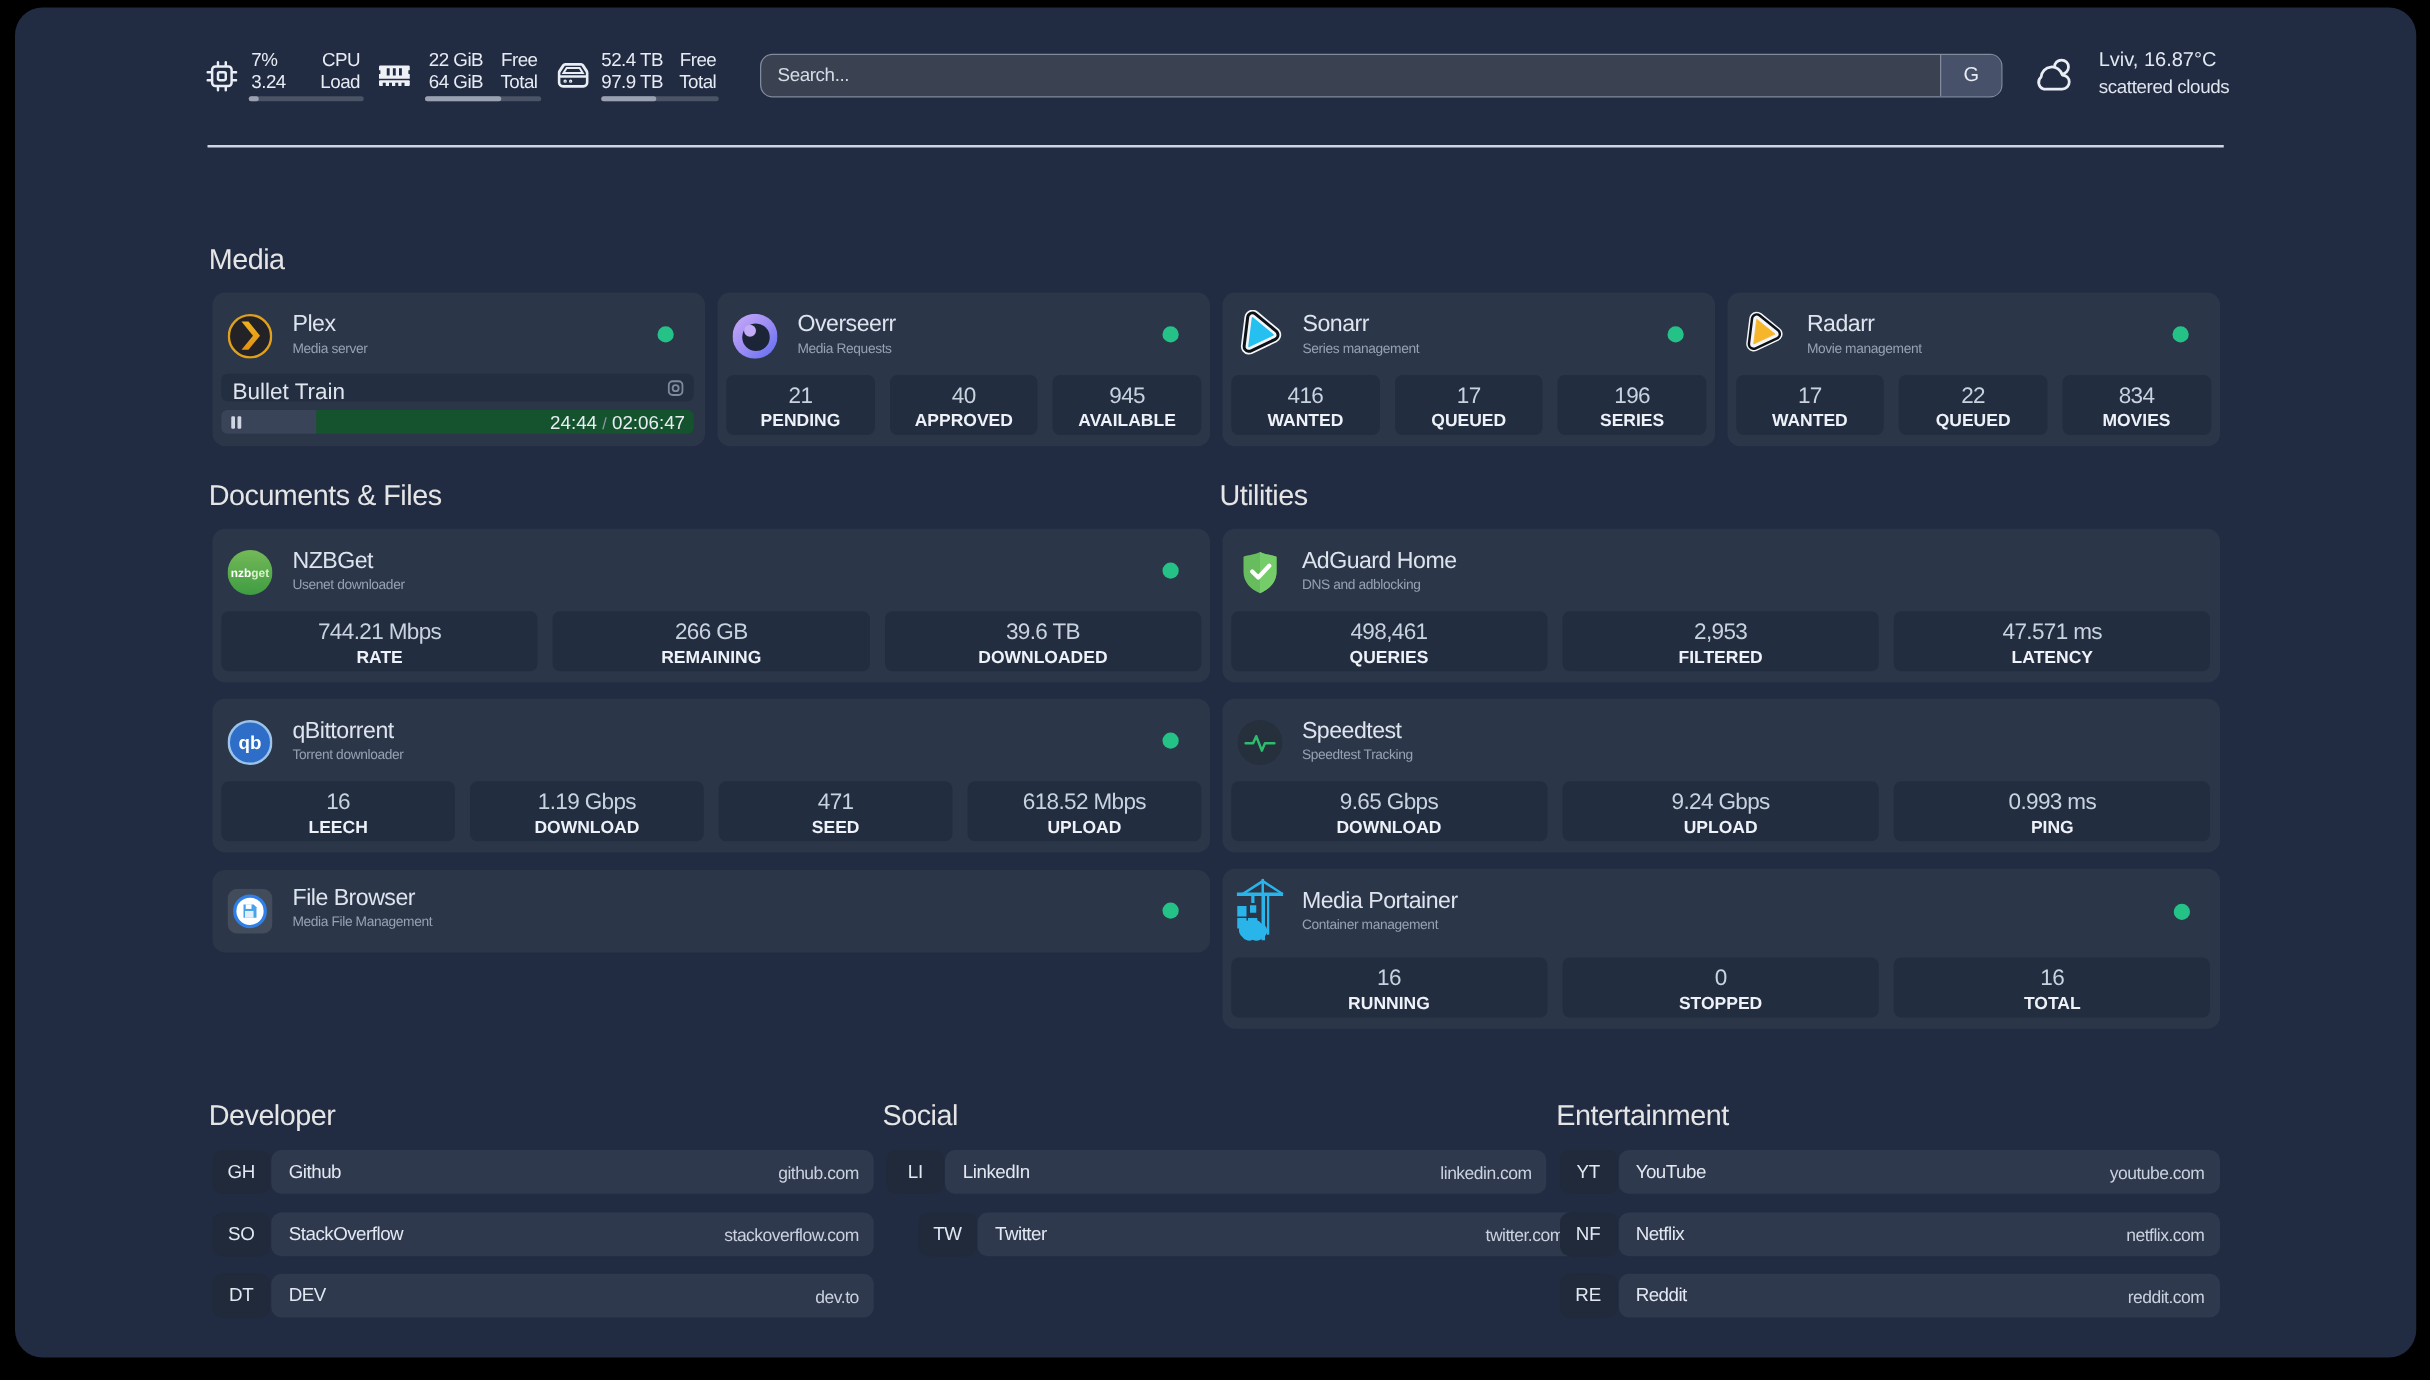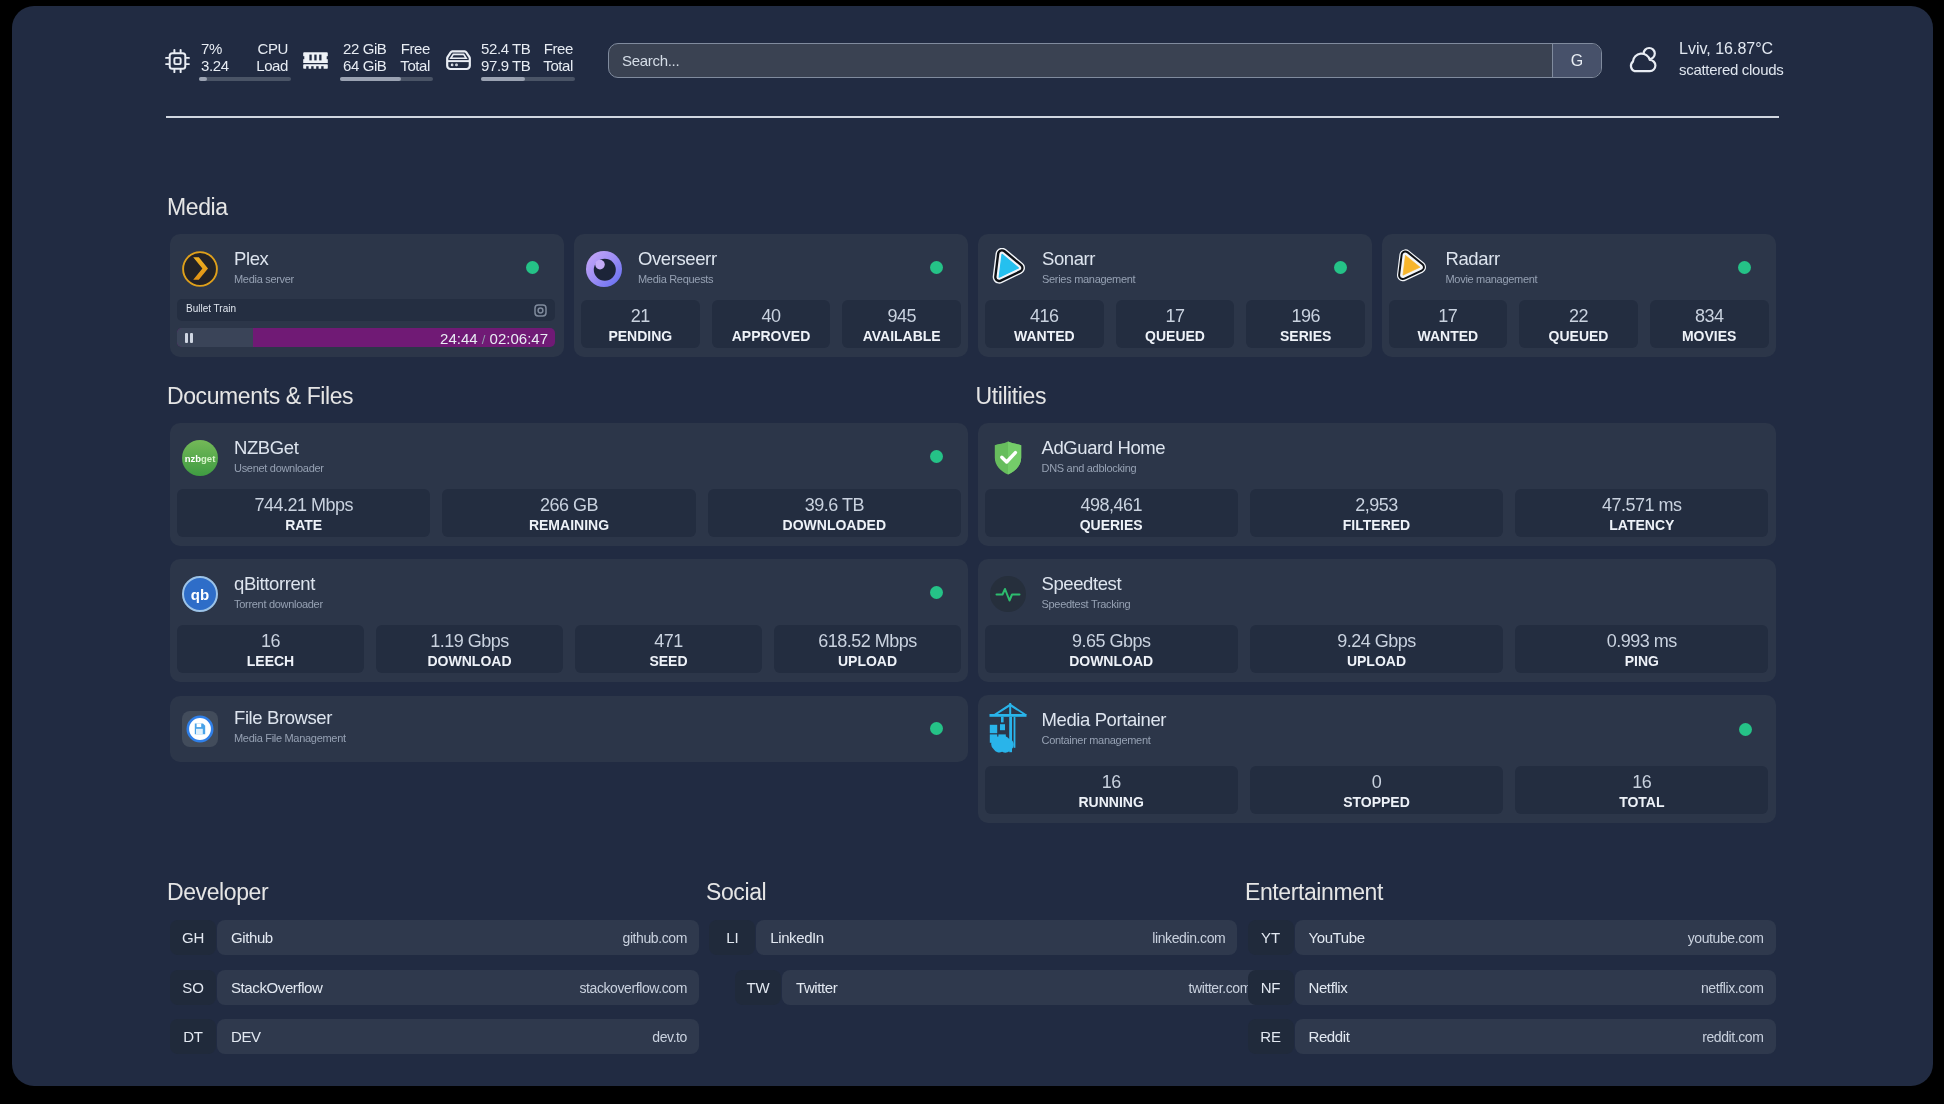--- a/index.html
+++ b/index.html
@@ -108,27 +108,27 @@
       <stop offset="0" stop-color="#efb021"></stop>
           <stop offset="1" stop-color="#e19114"></stop>
     </linearGradient>
       </defs>
     <path d="M11.2 6.2 h5.6 L26 17.5 L16.8 28.8 h-5.6 L20.4 17.5 Z" fill="url(#plg)"></path>
   </svg>
   <div class="ct">Plex</div>
     <div class="cs">Media server</div>
     <div class="dot"></div>
   <div class="abs" style="left:7px;top:65.5px;width:378px;height:22px;background:#242e41;border-radius:5px;">
-    <div style="position:absolute;left:9px;top:4px;font-size:10px;color:#dfe5ee;">Bullet Train</div>
+    <div style="position:absolute;left:9px;top:4px;font-size:18px;color:#dfe5ee;">Bullet Train</div>
     <svg style="position:absolute;right:8px;top:4.5px" width="13" height="13" viewBox="0 0 13 13" fill="none" stroke="#7f8a9c" stroke-width="1.5">
       <rect x="1" y="1" width="11" height="11" rx="3.2"></rect>
         <circle cx="6.5" cy="6.5" r="2.4"></circle>
     </svg>
   </div>
-  <div class="abs" style="left:7px;top:94.5px;width:378px;height:19px;background:#701a75;border-radius:5px;overflow:hidden;">
+  <div class="abs" style="left:7px;top:94.5px;width:378px;height:19px;background:#14532d;border-radius:5px;overflow:hidden;">
     <div style="position:absolute;left:0;top:0;bottom:0;width:76px;background:#3a4458;"></div>
     <div style="position:absolute;left:8px;top:4.5px;width:3px;height:10px;background:#cfd6e2;border-radius:1px;"></div>
     <div style="position:absolute;left:13px;top:4.5px;width:3px;height:10px;background:#cfd6e2;border-radius:1px;"></div>
     <div style="position:absolute;right:7px;top:2px;font-size:15px;color:#e8edf3;">24:44 <span style="color:#8f99ab;font-size:13px;">/</span> 02:06:47</div>
   </div>
 </div>
 
 <div class="card" style="left:574px;top:233.5px;width:394px;height:123.5px">
   <svg class="ci" viewBox="0 0 36 36">
     <defs>

